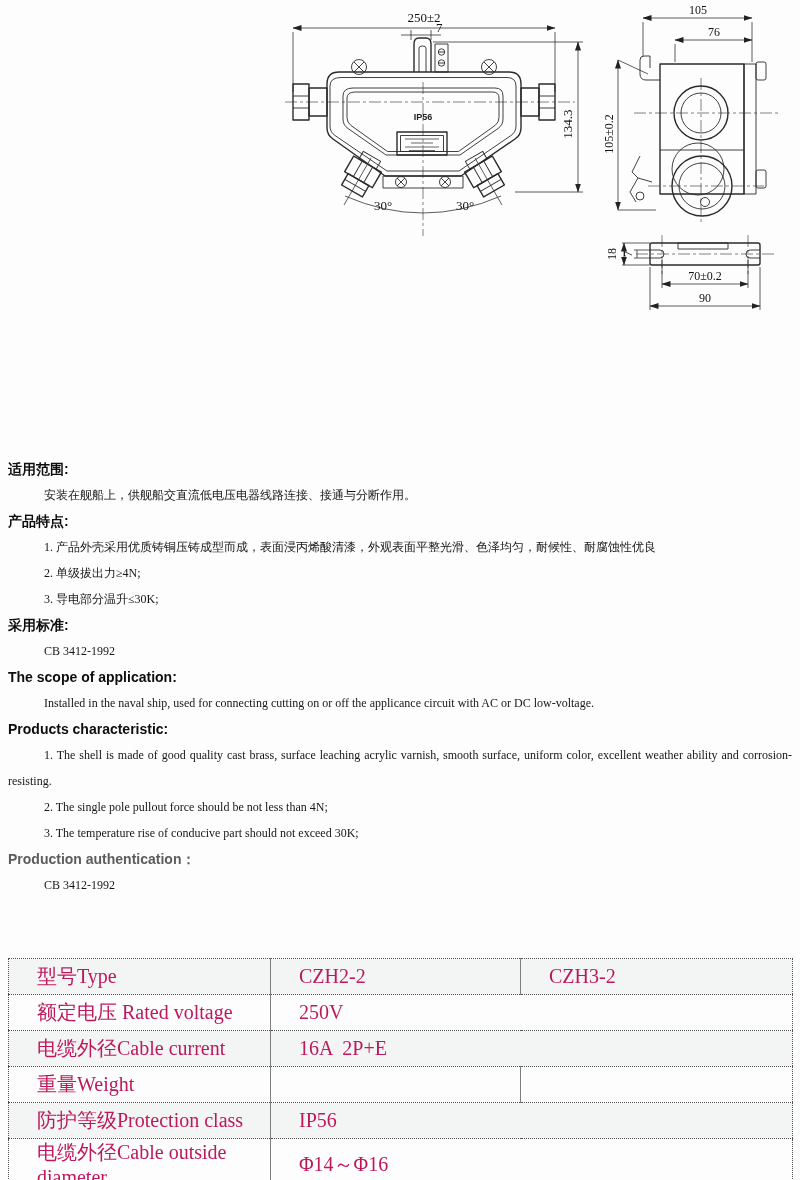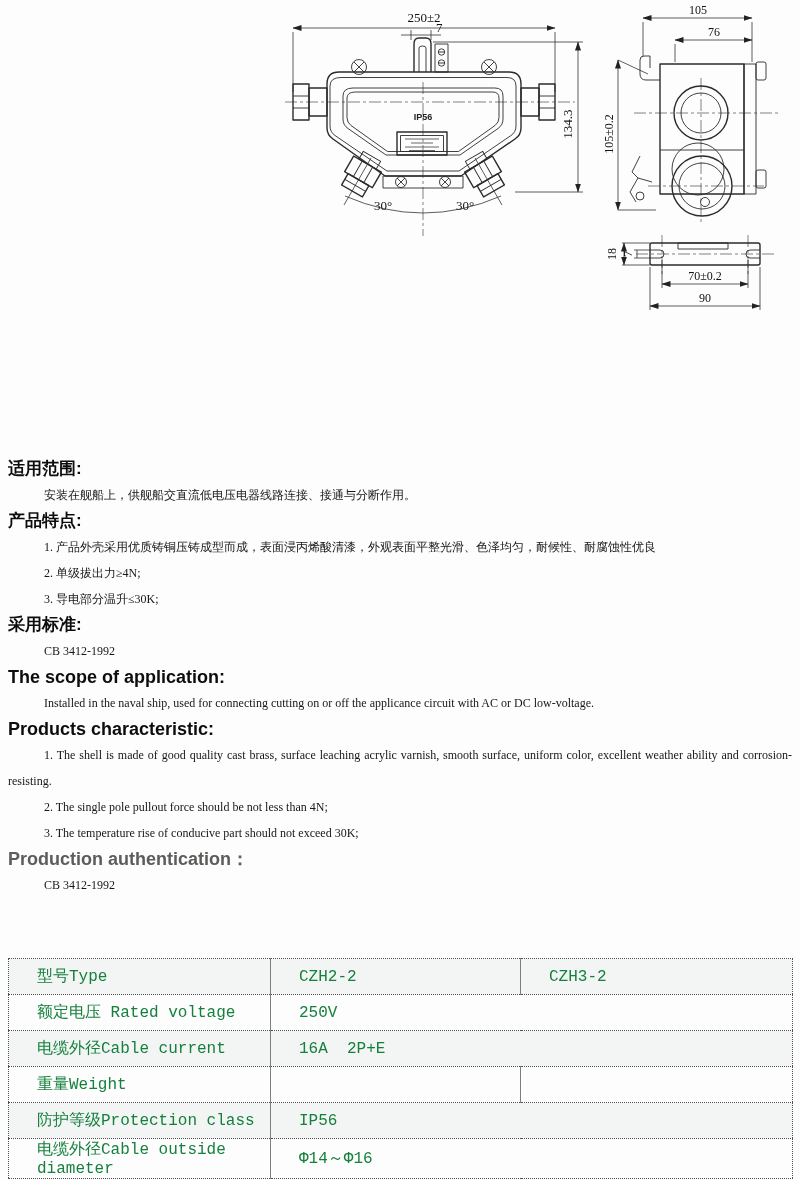--- a/index.html
+++ b/index.html
@@ -20,36 +20,36 @@
   svg .ol{fill:none;stroke:#2b2b2b;stroke-width:1.4;stroke-linejoin:round;}
   svg .ol2{fill:none;stroke:#2b2b2b;stroke-width:0.9;stroke-linejoin:round;}
   svg .dl{fill:none;stroke:#333;stroke-width:0.8;}
   svg .cl{fill:none;stroke:#4a4a4a;stroke-width:0.7;stroke-dasharray:12 3 3 3;}
   svg .np{stroke:#555;stroke-width:0.9;}
   svg .dt{font-family:"Liberation Serif","DejaVu Serif",serif;font-size:13px;fill:#111;}
   svg .dts{font-family:"Liberation Serif","DejaVu Serif",serif;font-size:12px;fill:#111;}
   svg .ip{font-family:"Liberation Sans","DejaVu Sans",sans-serif;font-size:9px;font-weight:bold;fill:#222;}
   
   .textblock{position:absolute;left:8px;right:8px;top:456px;}
-  .zh-h{font-family:"Liberation Sans","DejaVu Sans",sans-serif;font-weight:bold;font-size:17px;line-height:26px;margin:0;color:#0d0d0d;}
-  .en-h{font-family:"Liberation Sans","DejaVu Sans",sans-serif;font-weight:bold;font-size:18px;line-height:26px;margin:0;color:#0d0d0d;}
+  .zh-h{font-family:"Liberation Sans","DejaVu Sans",sans-serif;font-weight:bold;font-size:14px;line-height:26px;margin:0;color:#0d0d0d;}
+  .en-h{font-family:"Liberation Sans","DejaVu Sans",sans-serif;font-weight:bold;font-size:14px;line-height:26px;margin:0;color:#0d0d0d;}
   .en-h.auth{color:#5e5c5a;}
   .para{font-size:12px;line-height:26px;margin:0;text-indent:36px;text-align:justify;color:#161616;}
   
   .spec{
     position:absolute;left:8px;top:958px;width:784px;
     border-collapse:collapse;table-layout:fixed;
     border:1.6px dotted #4f4f4f;
   }
   .spec tr{border-bottom:1.6px dotted #4f4f4f;}
   .spec tr:nth-child(odd){background:#f3f5f5;}
   .spec td{
-    height:35px;font-size:16px;color:#15803d;
+    height:35px;font-size:20px;color:#be185d;
     padding:0 4px 0 28px;white-space:pre-wrap;overflow:hidden;
-    font-family:Liberation Mono, monospace;
+    font-family:Liberation Serif, serif;
   }
   .spec td.v{border-left:1px solid #7e7e7e;}
 </style>
 </head>
 <body>
 
 <div class="drawings">
 
   <svg class="dwg dwg-front" width="312" height="244" viewBox="0 0 312 244">
     <defs>

